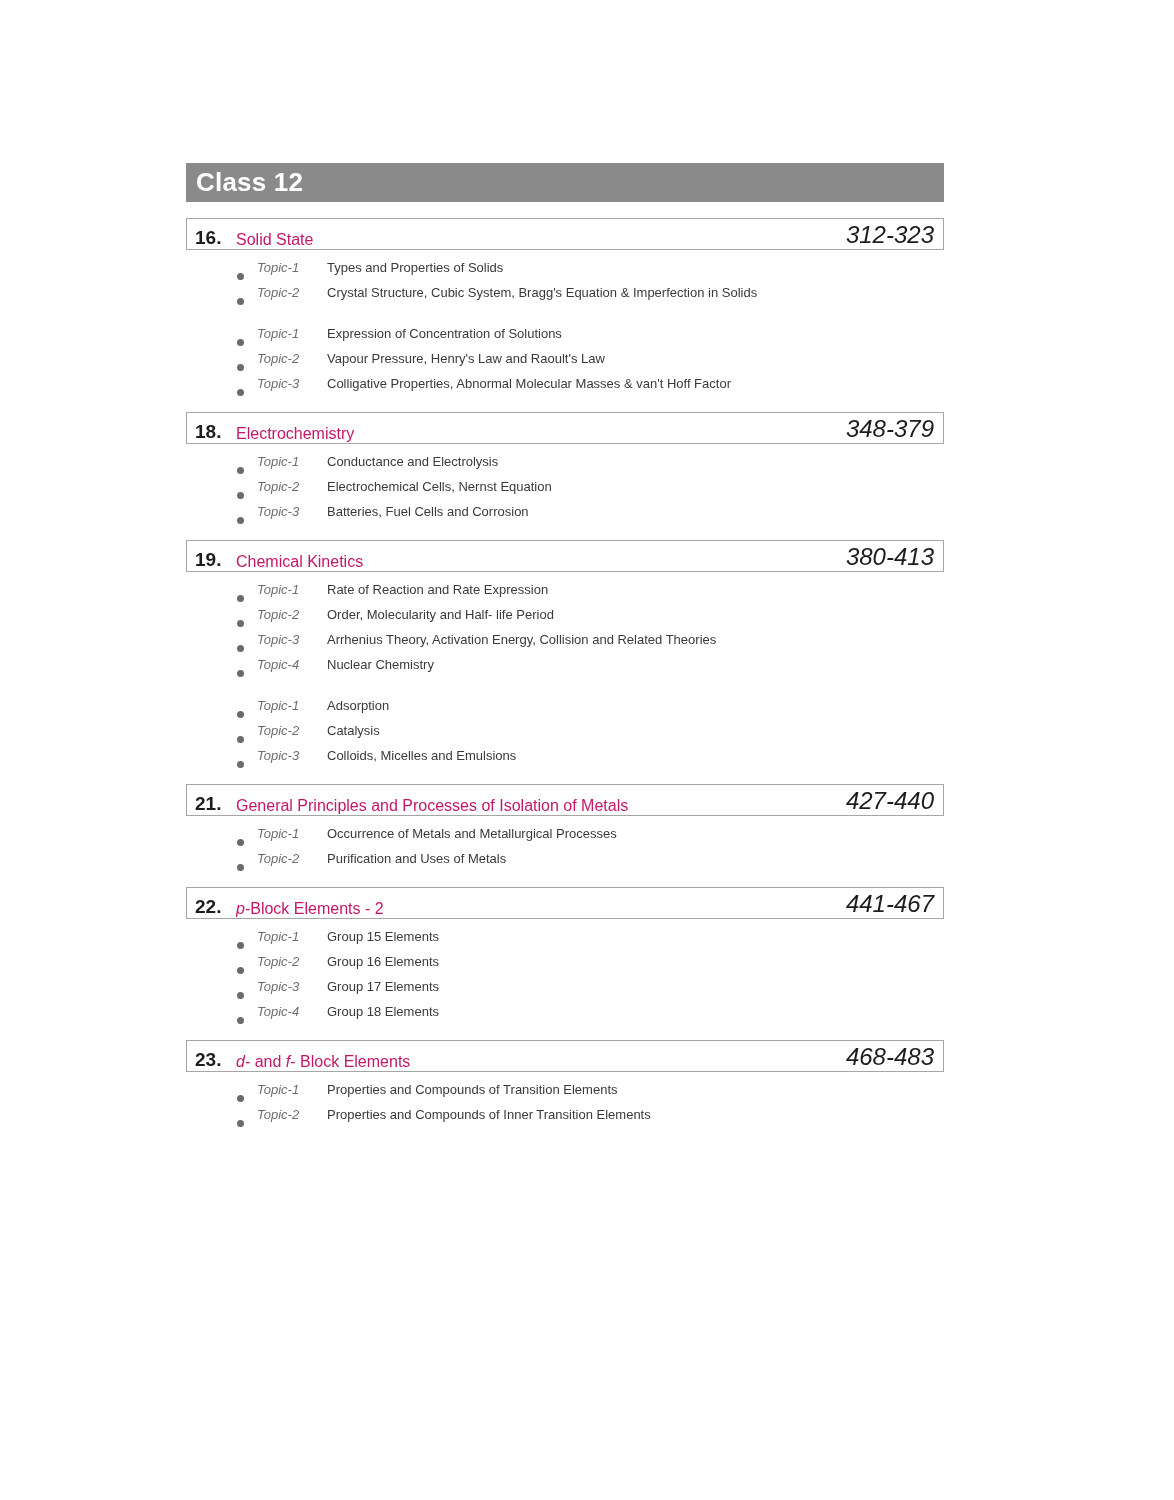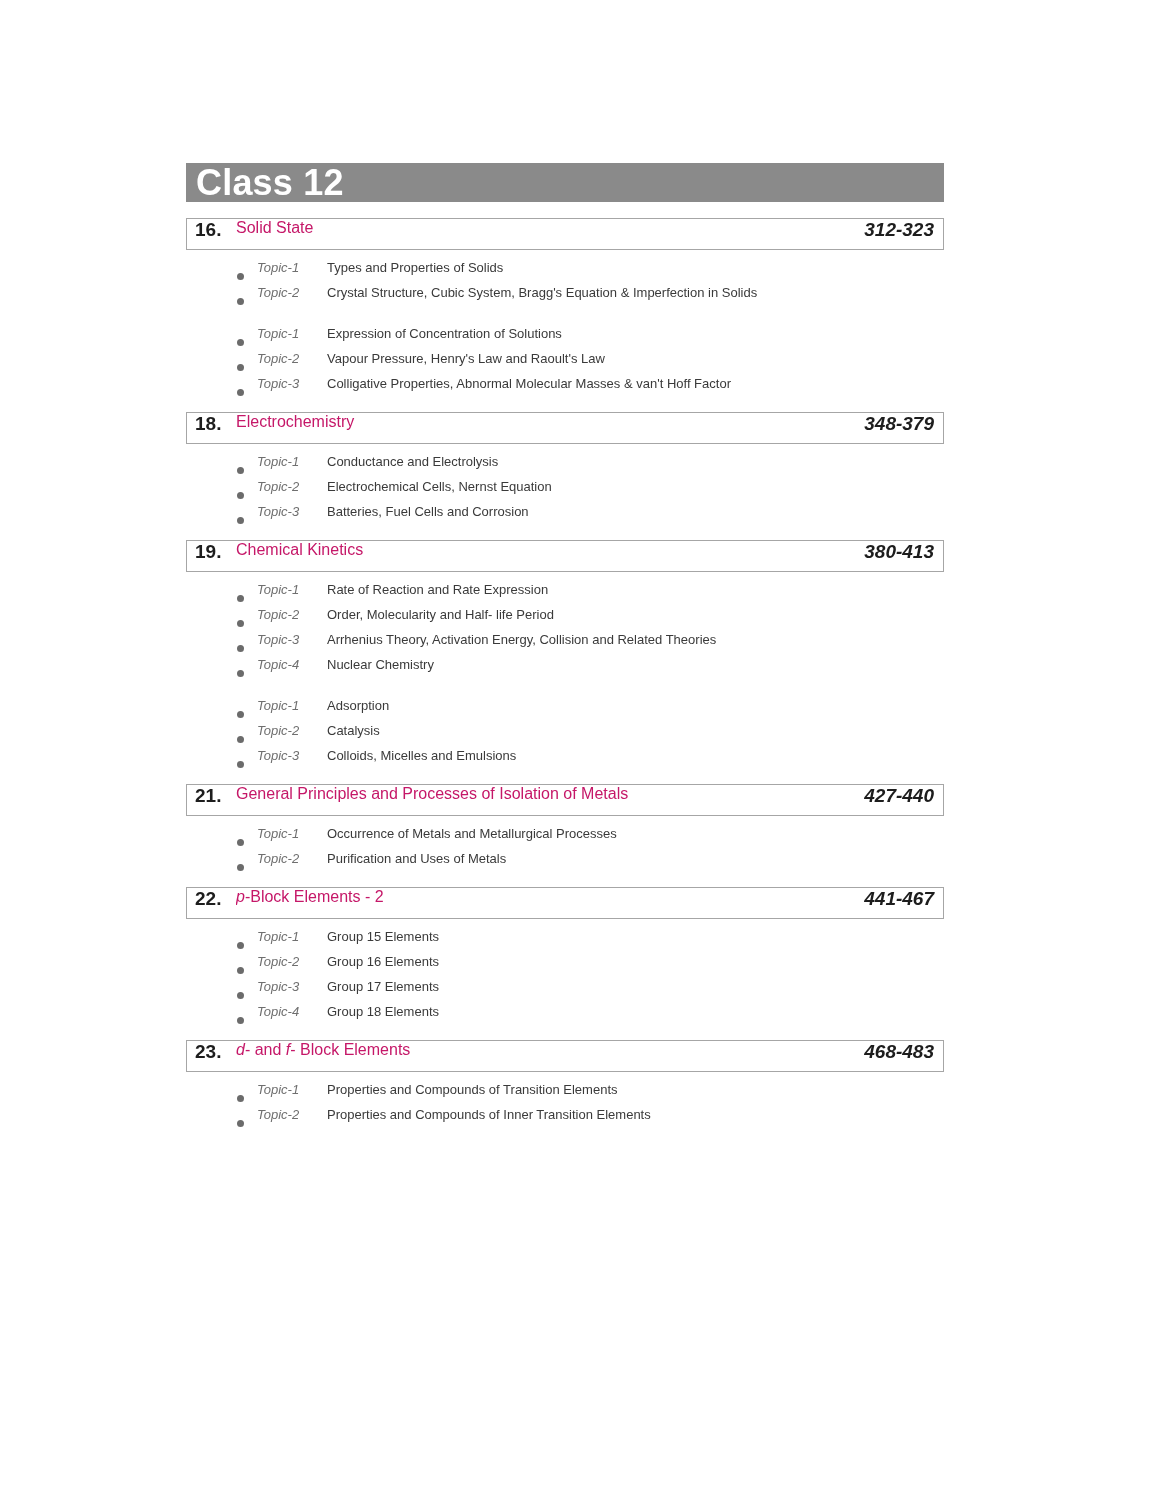--- a/index.html
+++ b/index.html
@@ -18,56 +18,56 @@
     width: 758px;
   }
   .class-bar {
     height: 39px;
     background: var(--header-bar, #8a8a8a);
     color: var(--header-text, #ffffff);
     display: flex;
     align-items: center;
     padding-left: 10px;
     box-sizing: border-box;
-    font-size: 36px;
+    font-size: 26px;
     font-weight: bold;
     letter-spacing: 0.2px;
     margin-bottom: 16px;
   }
   .chapter { margin: 0; }
   .ch-row {
     border: 1px solid var(--box-border, #a6a6a6);
     background: #ffffff;
     height: 32px;
     box-sizing: border-box;
     display: flex;
-    align-items: flex-start;
+    align-items: flex-end;
     padding: 0 9px 0 8px;
     margin-bottom: 5px;
   }
   .ch-num {
     font-weight: bold;
     font-size: 19px;
     color: var(--chapter-number, #1d1d1d);
     width: 41px;
     flex: 0 0 auto;
   }
   .ch-title {
     font-weight: normal;
     font-size: 16px;
     color: var(--chapter-title, #c51768);
     flex: 1 1 auto;
     white-space: nowrap;
     overflow: hidden;
   }
   .ch-title i { font-style: italic; }
   .ch-pages {
-    font-weight: bold;
+    font-weight: normal;
     font-style: italic;
-    font-size: 19px;
+    font-size: 24px;
     color: var(--page-range, #1d1d1d);
     flex: 0 0 auto;
   }
   .topics {
     list-style: none;
     margin: 0 0 16px 0;
     padding: 0;
   }
   .topic {
     display: flex;

